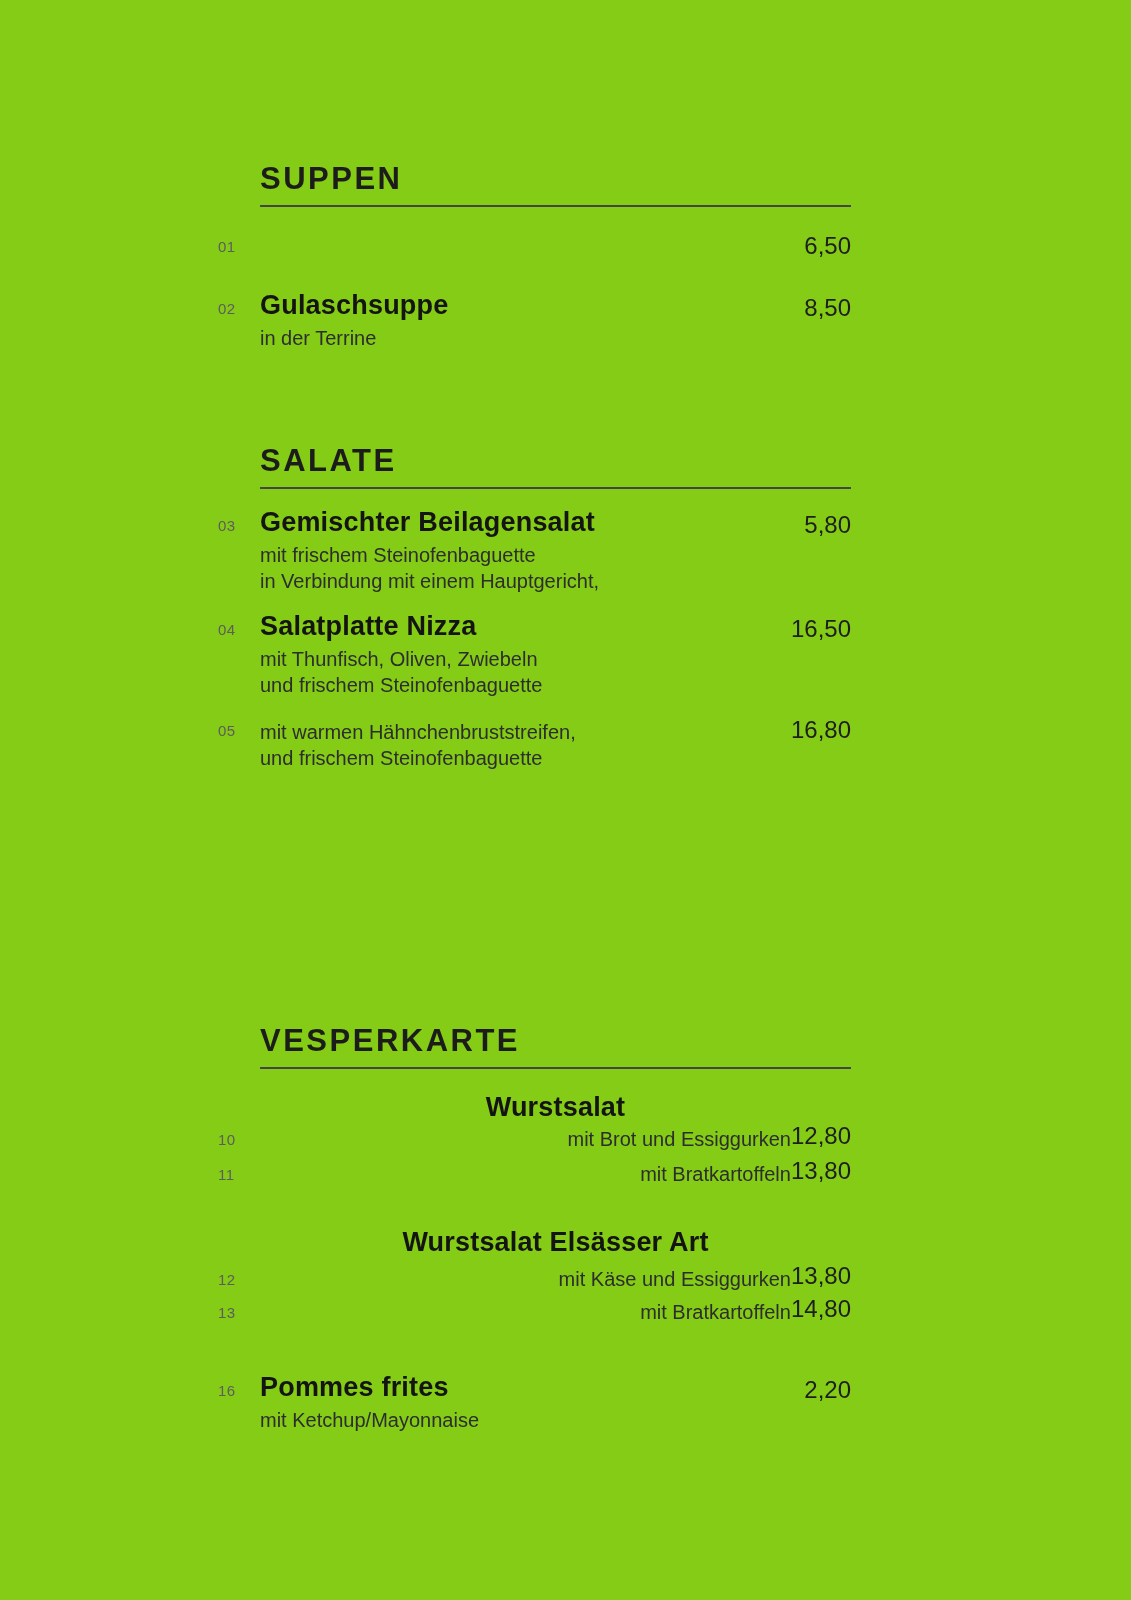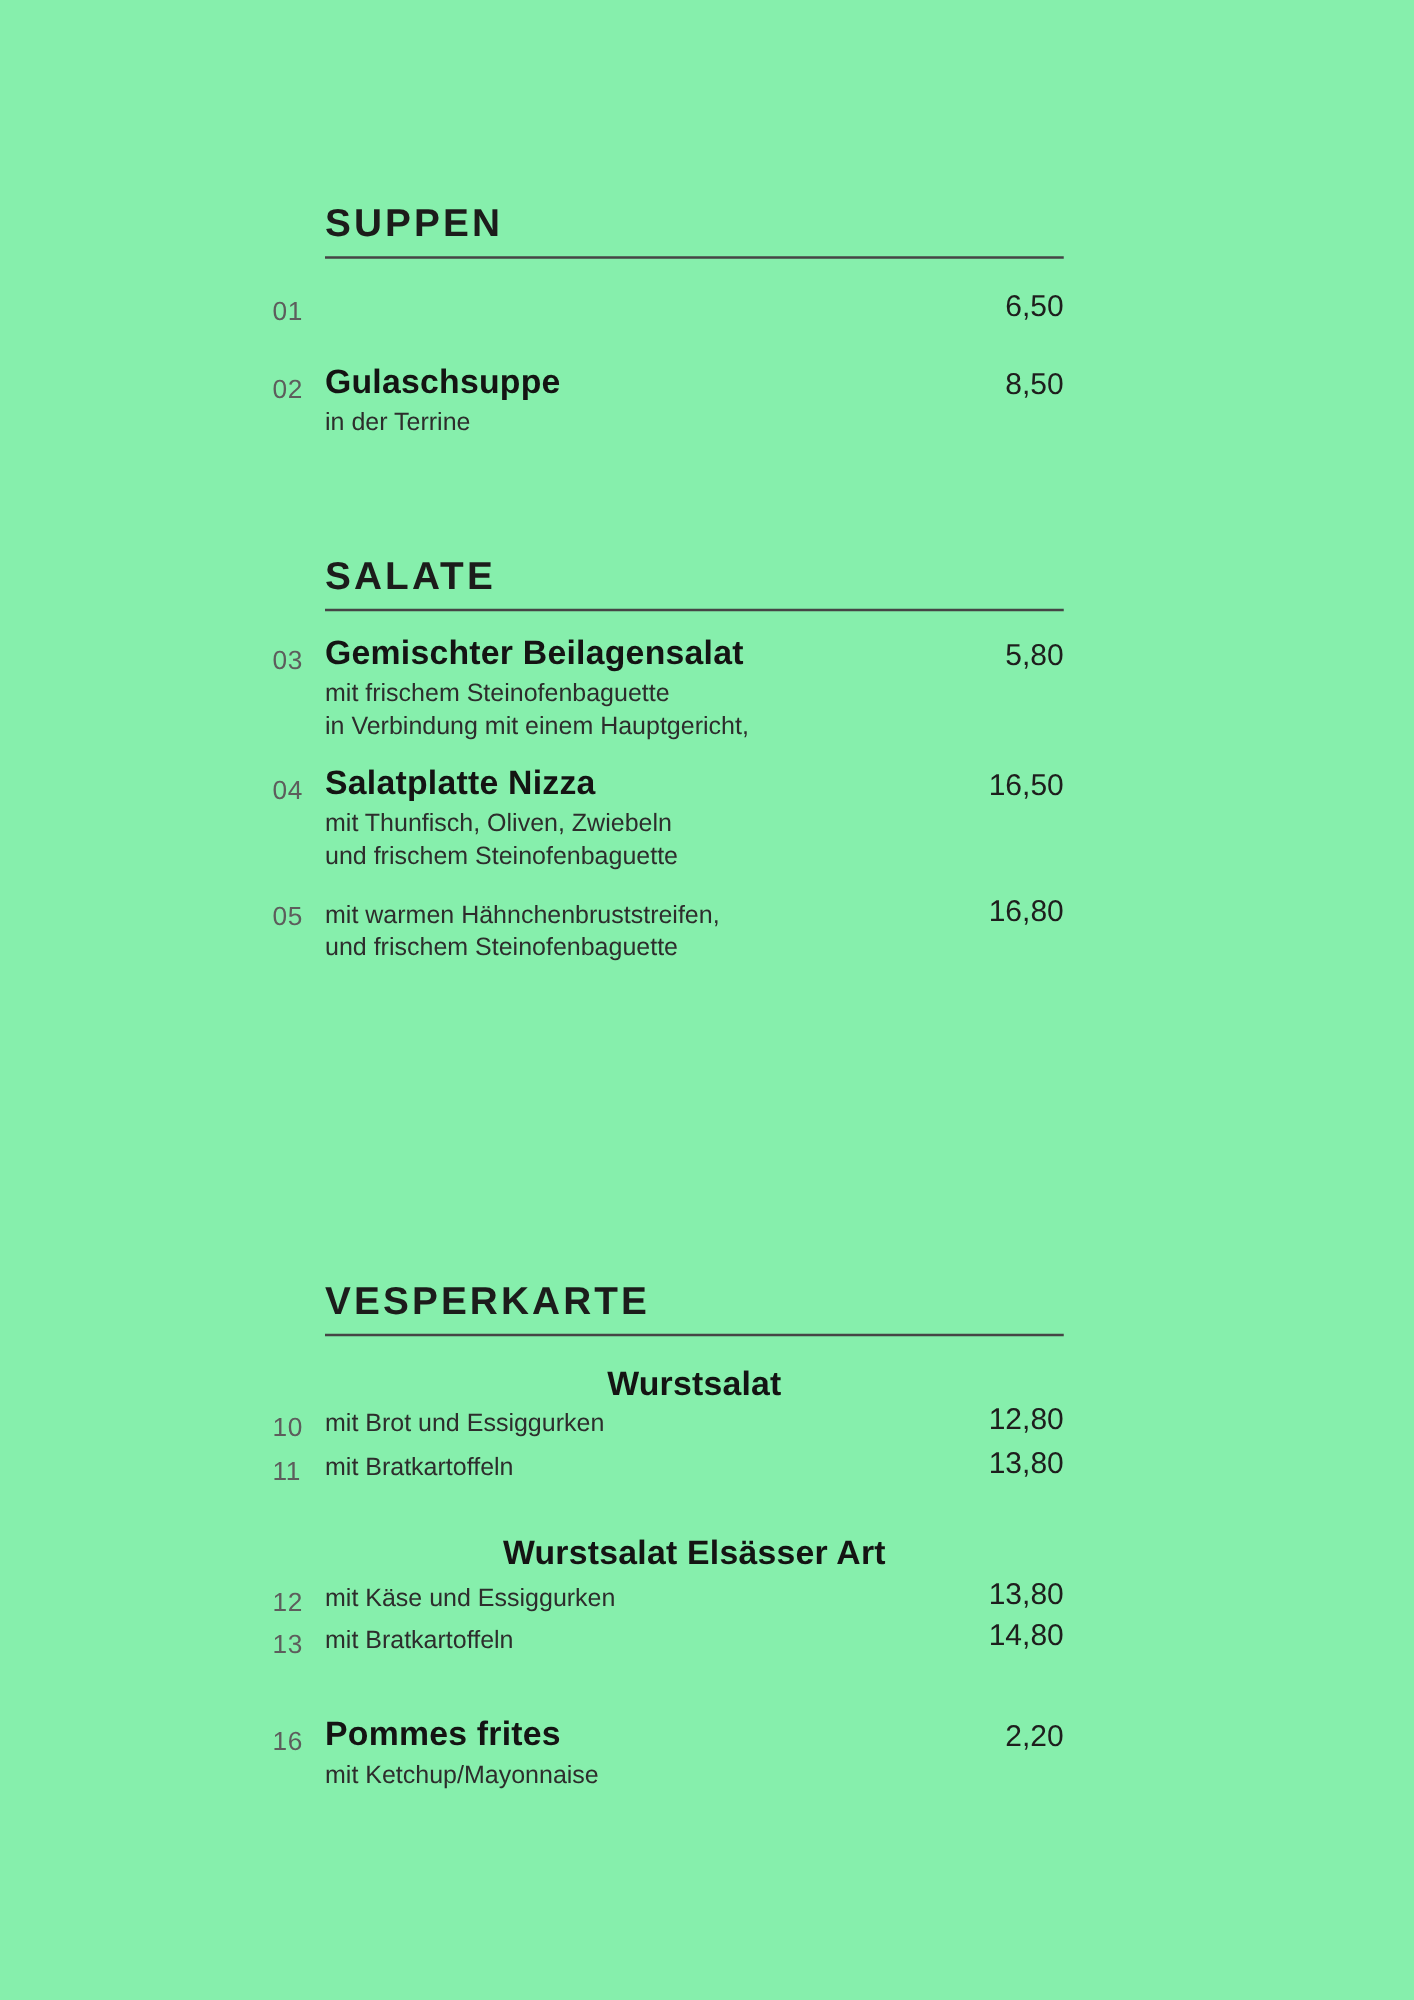--- a/index.html
+++ b/index.html
@@ -10,21 +10,21 @@
   body {
     width: 1131px;
     height: 1600px;
     position: relative;
     font-family: "Liberation Sans", sans-serif;
     -webkit-font-smoothing: antialiased;
   }
   .page {
     position: absolute;
     inset: 0;
-    background: #86efac;
+    background: #84cc16;
   }
   .section-header {
     position: absolute;
     left: 260px;
     width: 591px;
     font-size: 31px;
     line-height: 31px;
     font-weight: 700;
     letter-spacing: 2.5px;
     color: #1c1c1b;
@@ -34,21 +34,21 @@
   .row {
     position: absolute;
     left: 218px;
     width: 633px;
     display: flex;
     align-items: flex-start;
   }
   .num {
     width: 42px;
     flex: 0 0 42px;
-    font-size: 21px;
+    font-size: 15px;
     color: #5d5d5c;
     letter-spacing: 0.5px;
   }
   .row.bold-row .num { padding-top: 9px; }
   .row.sub-row .num { padding-top: 4px; }
   .item-body { flex: 1 1 auto; min-width: 0; }
   .name {
     font-size: 27px;
     line-height: 28px;
     font-weight: 700;
@@ -59,20 +59,21 @@
     font-size: 20px;
     line-height: 25.5px;
     color: #2d2d2c;
     margin-top: 7px;
   }
   .desc div { white-space: nowrap; }
   .sublabel {
     font-size: 20px;
     line-height: 24px;
     color: #2d2d2c;
+    text-align: right;
   }
   .price {
     margin-left: auto;
     font-size: 24px;
     color: #1e1e1d;
     white-space: nowrap;
   }
   .row.bold-row .price { padding-top: 3px; }
   .row.sub-row .price { margin-top: -5px; }
   .subgroup-header {

